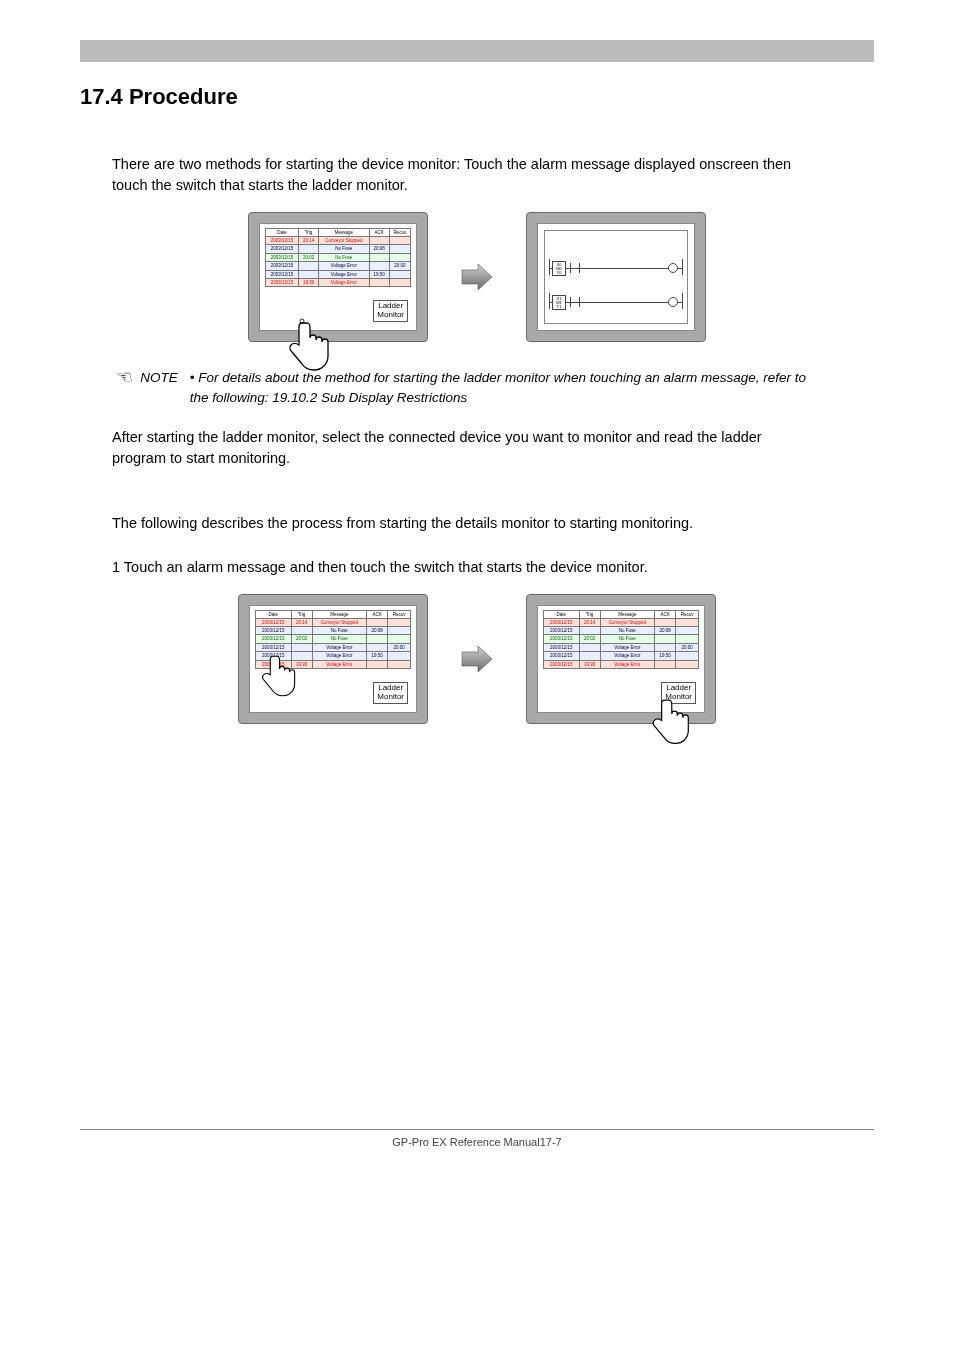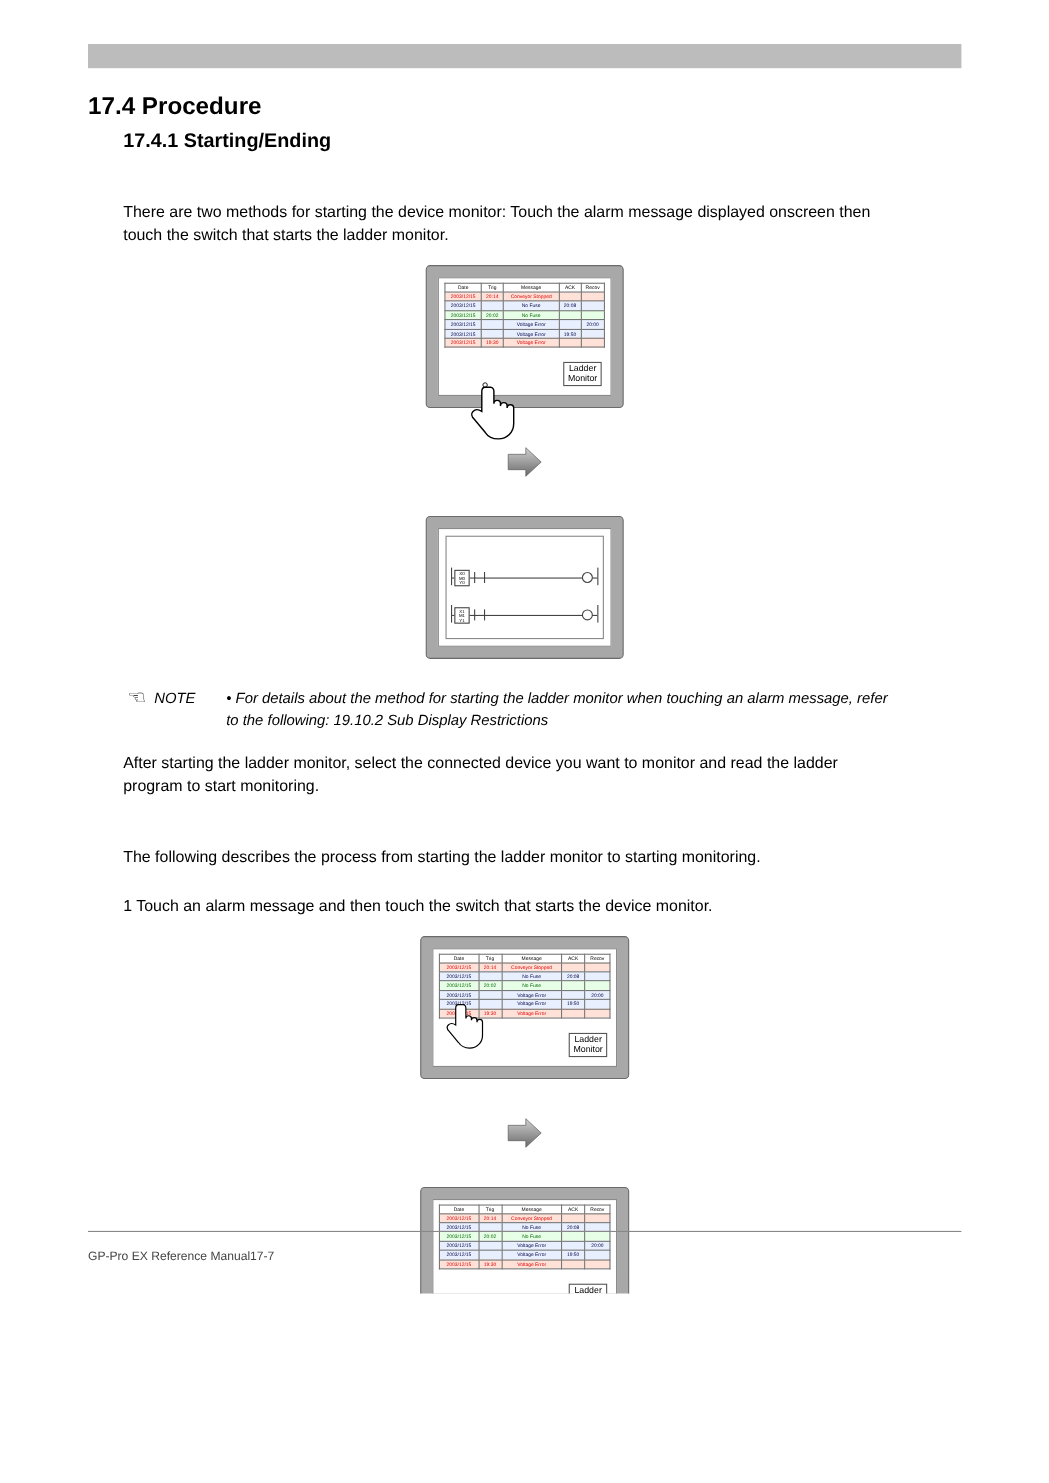--- a/index.html
+++ b/index.html
@@ -51,30 +51,29 @@
     align-items: flex-start;
     margin-left: 38px;
     margin-top: 6px;
     font-size: 13.5px;
     font-style: italic;
     line-height: 1.5;
     max-width: 700px;
   }
   .note-label {
     font-size: 13.5px;
-    margin-right: 28px;
+    margin-right: 12px;
     white-space: nowrap;
   }
   .figure-row {
     display: flex;
     align-items: center;
     justify-content: center;
     gap: 32px;
     margin: 16px 0 26px 0;
-    flex-direction: column;
   }
   .arrow {
     width: 34px;
     height: 34px;
   }
   .device-screen {
     background: #a8a8a8;
     border: 1px solid #6a6a6a;
     border-radius: 4px;
     box-sizing: border-box;
@@ -178,36 +177,35 @@
     width: 8px; height: 8px;
     border: 1px solid #444;
     border-radius: 50%;
     background: #fff;
   }
   .footer {
     position: absolute;
     left: 80px; right: 80px;
     bottom: 28px;
     border-top: 1px solid #888;
-    padding-top: 16px;
+    padding-top: 6px;
     font-size: 11px;
     color: #444;
     display: flex;
-    justify-content: flex-start;
+    justify-content: center;
   }
 </style>
 </head>
 <body>
 
 <div class="page">
 
   <div class="top-bar"></div>
 
   <div class="heading-num">17.4        Procedure</div>
-  <div class="heading-sub">17.4.1    Starting/Ending</div>
 
 
   <div class="para">There are two methods for starting the device monitor: Touch the alarm message displayed onscreen then touch the switch that starts the ladder monitor.</div>
 
   <div class="figure-row">
 
     <div style="position:relative;">
       <div class="device-screen" style="width:180px;height:130px;">
         <div class="inner-white">
           <table class="alarm-table">
@@ -305,21 +303,21 @@
     </div>
   </div>
 
   <div class="note-row">
     <span class="note-hand">☞</span>
     <span class="note-label">NOTE</span>
     <span style="flex:1;">• <span>For details about the method for starting the ladder monitor when touching an alarm message, refer to the following:  19.10.2 Sub Display Restrictions</span></span>
   </div>
 
   <div class="para" style="margin-top:18px;">After starting the ladder monitor, select the connected device you want to monitor and read the ladder program to start monitoring.</div>
-  <div class="para">The following describes the process from starting the ladder monitor to starting monitoring.</div>
+  <div class="para">The following describes the process from starting the details monitor to starting monitoring.</div>
 
   <div class="para" style="margin-top:23px;">1  Touch an alarm message and then touch the switch that starts the device monitor.</div>
 
   <div class="figure-row">
 
     <div style="position:relative;">
       <div class="device-screen" style="width:190px;height:130px;">
         <div class="inner-white">
           <table class="alarm-table">
             <tbody>

